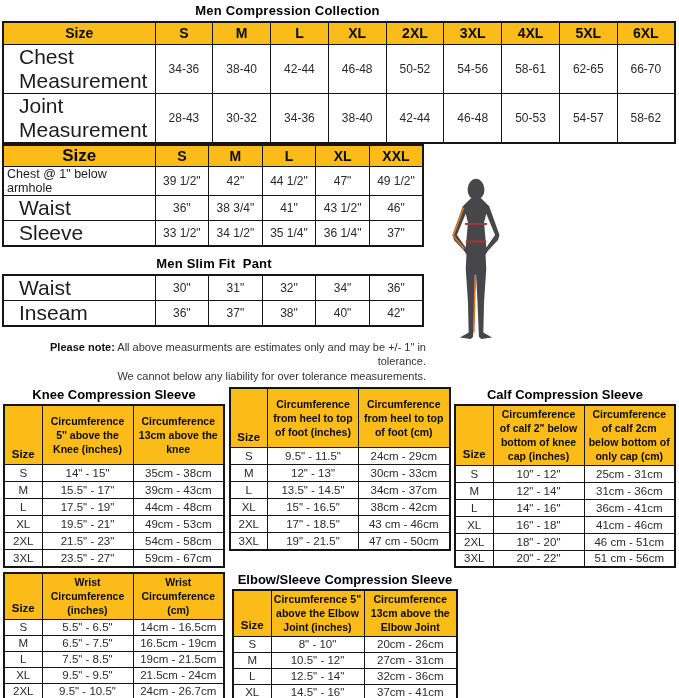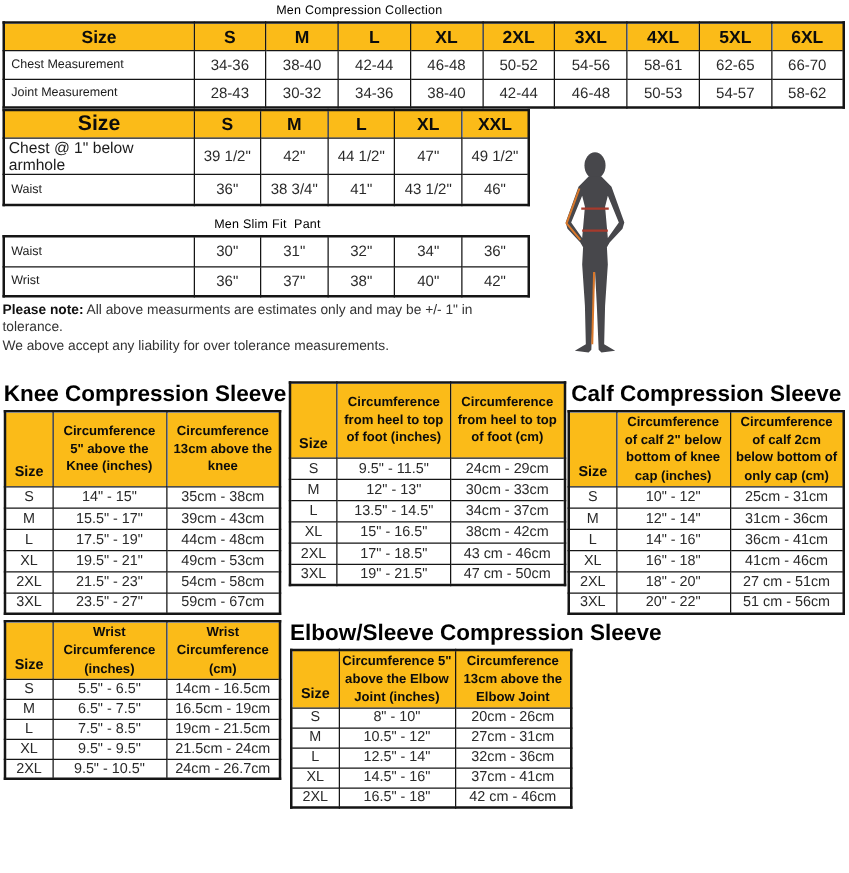--- a/index.html
+++ b/index.html
@@ -5,68 +5,68 @@
   * { box-sizing: border-box; margin: 0; padding: 0; }
   body {
     width: 679px; height: 698px; overflow: hidden;
     background: #ffffff;
     font-family: "Liberation Sans", sans-serif;
     color: #1a1a1a;
   }
   .page { padding: 2px 2px 0 2px; }
 
   .sec-title {
-    font-weight: normal; font-size: 10px; text-align: center;
+    font-weight: bold; font-size: 13px; text-align: center;
     color: #000; white-space: pre; letter-spacing: 0.2px;
   }
   .t1 { margin: 1px 104px 3px 0; }
   .t2 { margin: 13px 0 2px; }
   .t3 { margin: 9px 0 3px; }
 
   table { border-collapse: collapse; table-layout: fixed; background: #fff; }
   th, td { border: 1px solid #151515; overflow: hidden; }
 
   
   .bigtbl { border: 2px solid #151515; width: 674px; }
   .bigtbl th {
     background: #FBBB18; font-weight: bold; font-size: 14px;
     height: 22px; text-align: center; color: #0c0c0c;
   }
   .bigtbl th:first-child, .bigtbl td:first-child { width: 152px; }
   .bigtbl td {
     text-align: center; font-size: 12px; color: #2a2a2a; height: 23px;
   }
   .bigtbl td:first-child {
-    text-align: left; padding-left: 5px; font-size: 10px; color: #1c1c1c;
+    text-align: left; padding-left: 15px; font-size: 21px; color: #1c1c1c;
   }
   .slim, .pant { width: 422px; }
   .slim th:first-child { font-size: 17px; }
   .slim tbody tr { height: 25px; }
   .slim tbody tr:first-child { height: 19px; }
   .slim tbody tr:first-child td:first-child { font-size: 12.5px; padding-left: 3px; }
   .pant tbody tr { height: 24px; }
 
   
   .mid-wrap { display: flex; }
   .mid-left { width: 424px; }
   .mid-right { flex: 1; }
   .figure-box { margin: 33px 0 0 17px; width: 66px; }
 
   
   .note {
-    font-size: 11px; text-align: left; margin-top: 3px;
+    font-size: 11px; text-align: right; margin-top: 13px;
     color: #333; line-height: 1.3;
   }
   .note b { color: #111; }
 
   
   .row3 { display: flex; justify-content: space-between; margin-top: 4px; padding: 0 1px; }
   .row2 { display: flex; gap: 7px; margin-top: 4px; padding: 0 1px; }
   .sleeve-title {
-    font-weight: bold; font-size: 18px; text-align: center;
+    font-weight: bold; font-size: 13px; text-align: center;
     color: #000; margin-bottom: 2px; white-space: pre;
   }
   .sleeve { border: 2px solid #151515; width: 222px; }
   .block-elbow .sleeve { width: 226px; }
   .sleeve th {
     background: #FBBB18; font-weight: bold; font-size: 10.5px;
     color: #0c0c0c; text-align: center; padding: 1px 2px; line-height: 1.35;
     vertical-align: middle;
   }
   .sleeve th:first-child {
@@ -152,48 +152,56 @@
               <td>49 1/2"</td>
             </tr>
             <tr>
               <td>Waist</td>
               <td>36"</td>
               <td>38 3/4"</td>
               <td>41"</td>
               <td>43 1/2"</td>
               <td>46"</td>
             </tr>
+            <tr>
+              <td>Sleeve</td>
+              <td>33 1/2"</td>
+              <td>34 1/2"</td>
+              <td>35 1/4"</td>
+              <td>36 1/4"</td>
+              <td>37"</td>
+            </tr>
           </tbody>
       </table>
 
       <div class="sec-title t3">Men Slim Fit  Pant</div>
       <table class="bigtbl pant">
         <tbody>
             <tr>
               <td>Waist</td>
               <td>30"</td>
               <td>31"</td>
               <td>32"</td>
               <td>34"</td>
               <td>36"</td>
             </tr>
             <tr>
-              <td>Wrist</td>
+              <td>Inseam</td>
               <td>36"</td>
               <td>37"</td>
               <td>38"</td>
               <td>40"</td>
               <td>42"</td>
             </tr>
           </tbody>
       </table>
 
       <div class="note">
         <div><b>Please note:</b><span> All above measurments are estimates only and may be +/- 1" in tolerance.</span></div>
-        <div>We above accept any liability for over tolerance measurements.</div>
+        <div>We cannot below any liability for over tolerance measurements.</div>
       </div>
     </div>
 
     <div class="mid-right">
       
       <svg class="figure-box" viewBox="0 0 90 240" width="66" height="176">
         <ellipse cx="45" cy="17" rx="11.5" ry="14.5" fill="#47474b"></ellipse>
         <path fill-rule="evenodd" d="M38,29 L27,40 L13,79 L15,86 L29,101 L32,106 L31,125
                  L34,170 L35,212 L23,219 L38,221 L41,218 L43,170 L45,132
                  L47,170 L49,218 L52,221 L67,219 L55,212 L56,170 L59,125
@@ -323,21 +331,21 @@
               <td>36cm - 41cm</td>
             </tr>
             <tr>
               <td>XL</td>
               <td>16" - 18"</td>
               <td>41cm - 46cm</td>
             </tr>
             <tr>
               <td>2XL</td>
               <td>18" - 20"</td>
-              <td>27 cm - 51cm</td>
+              <td>46 cm - 51cm</td>
             </tr>
             <tr>
               <td>3XL</td>
               <td>20" - 22"</td>
               <td>51 cm - 56cm</td>
             </tr>
           </tbody>
       </table>
     </div>
   </div>

